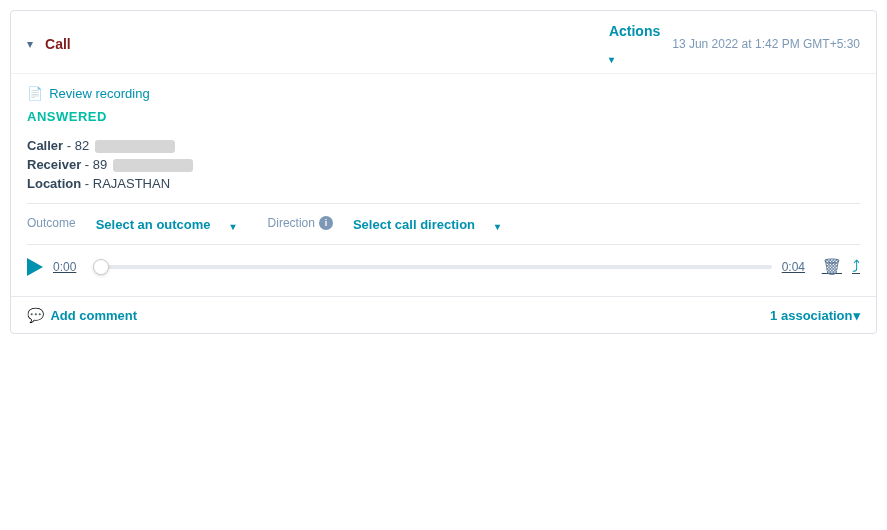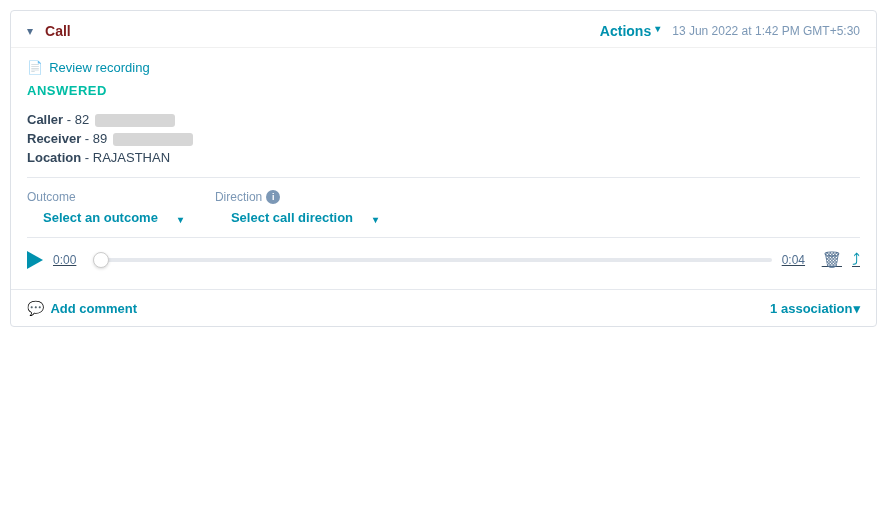--- a/index.html
+++ b/index.html
@@ -40,28 +40,29 @@
       color: #7f1d1d;
     }
     .header-right {
       display: flex;
       align-items: center;
       gap: 12px;
     }
     .actions-btn {
       display: flex;
       align-items: flex-start;
-      gap: 4px;
+      gap: 15px;
       color: #0091ae;
       font-weight: 600;
       cursor: pointer;
       font-size: 14px;
       background: none;
       border: none;
       padding: 0;
+      flex-direction: column;
     }
     .actions-btn .caret {
       font-size: 10px;
     }
     .timestamp {
       font-size: 12px;
       color: #7c98b6;
     }
     .card-body {
       padding: 12px 16px;
@@ -116,21 +117,21 @@
       margin: 12px 0;
     }
     .outcome-direction-row {
       display: flex;
       align-items: flex-start;
       gap: 32px;
       margin-bottom: 4px;
     }
     .field-group {
       display: flex;
-      flex-direction: column;
+      flex-direction: row;
       gap: 4px;
     }
     .field-label {
       font-size: 12px;
       color: #7c98b6;
       margin-bottom: 2px;
       display: flex;
       align-items: center;
       gap: 4px;
     }

